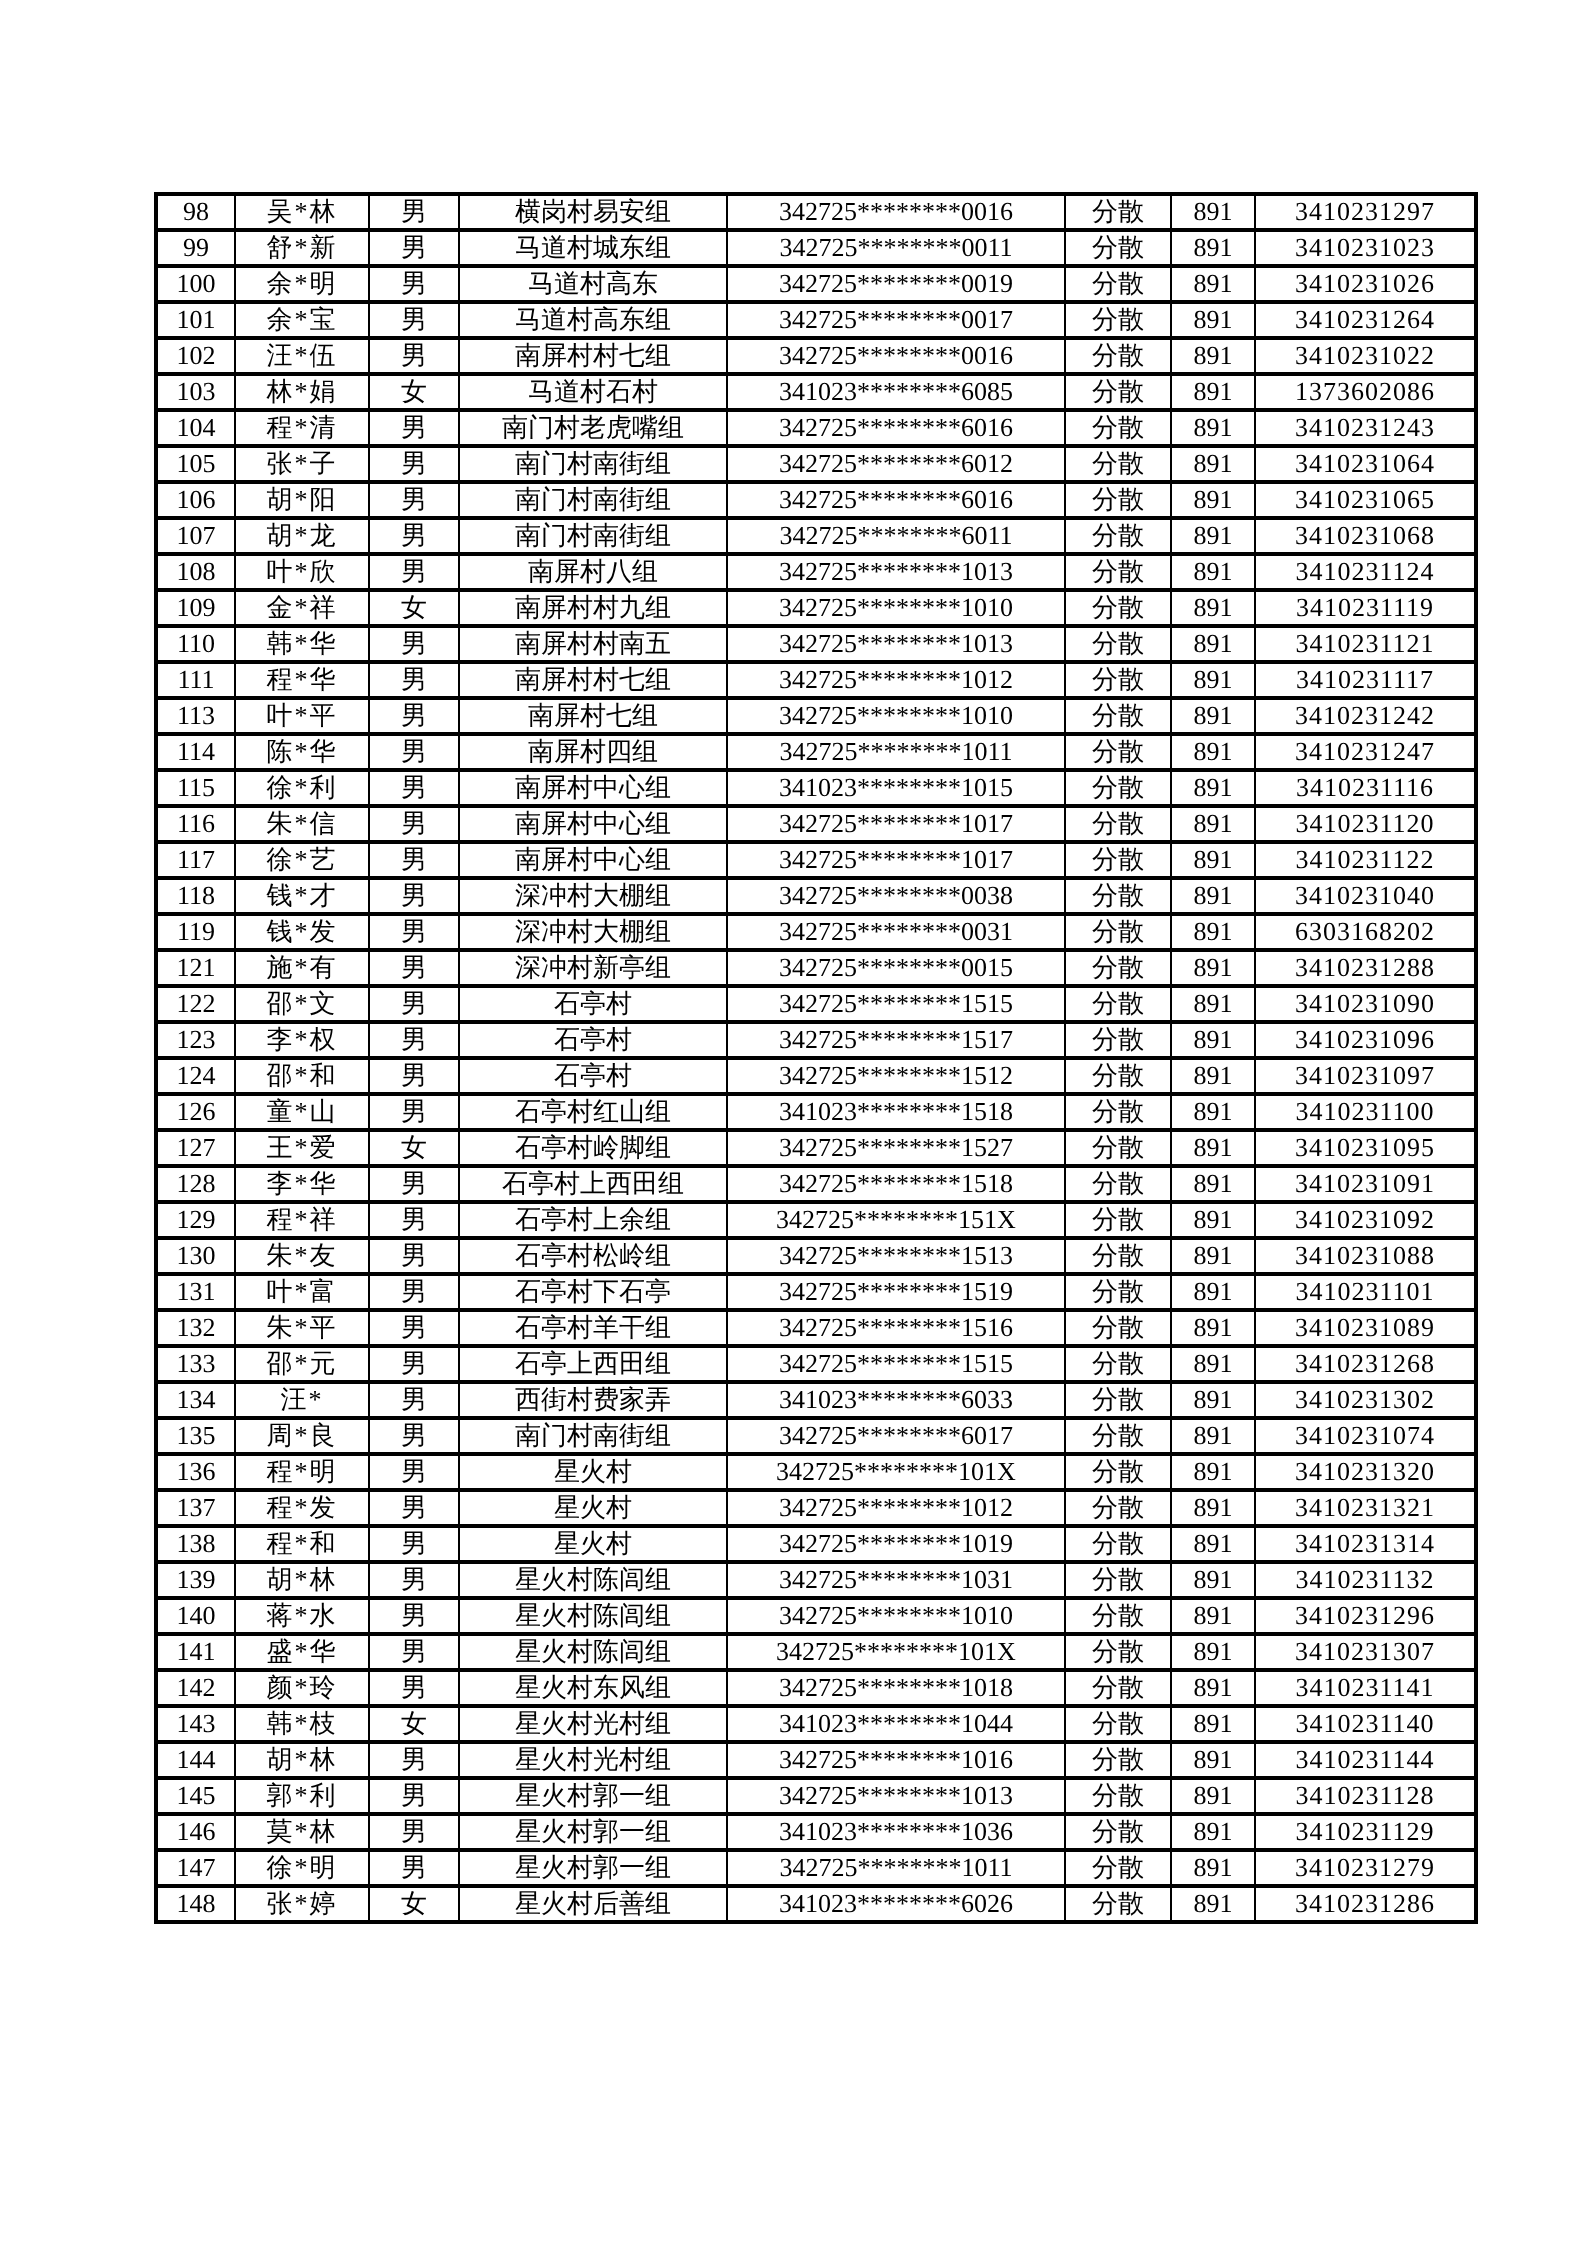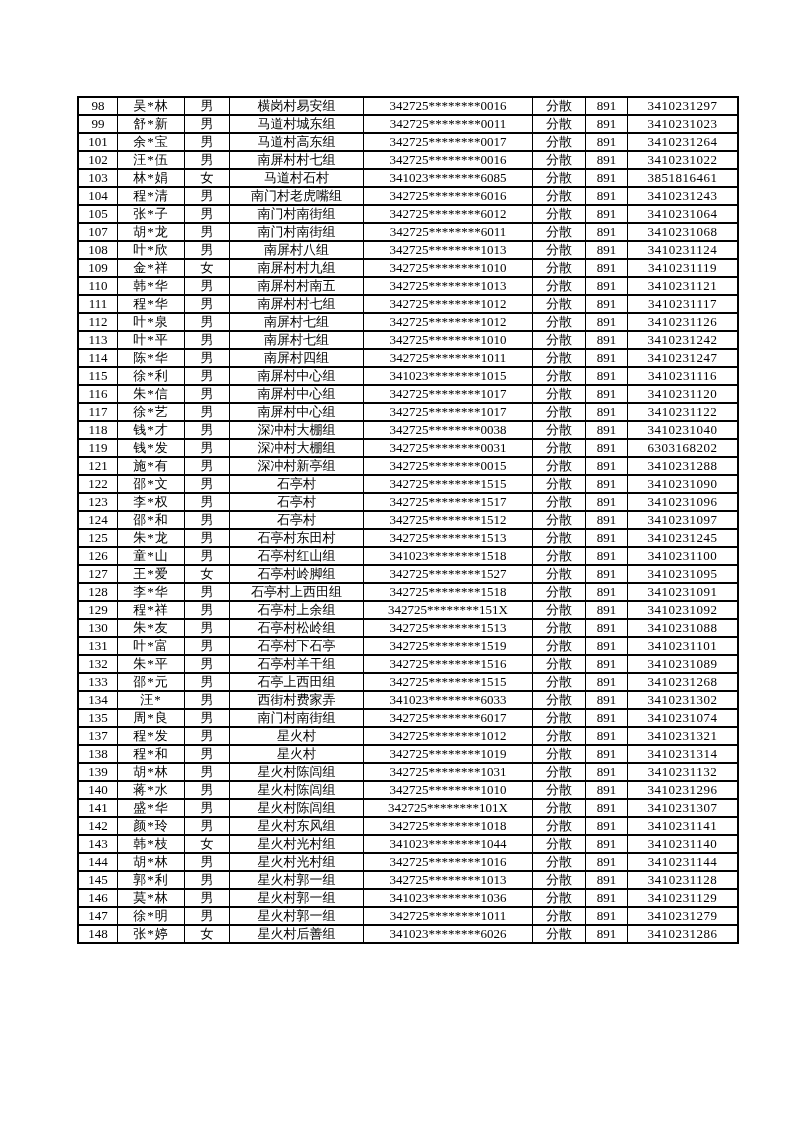--- a/index.html
+++ b/index.html
@@ -68,20 +68,30 @@
           <td class="col-no">99</td>
           <td class="col-name">舒*新</td>
           <td class="col-gender">男</td>
           <td class="col-village">马道村城东组</td>
           <td class="col-id_number">342725********0011</td>
           <td class="col-status">分散</td>
           <td class="col-amount">891</td>
           <td class="col-code">3410231023</td>
         </tr>
         <tr>
+          <td class="col-no">100</td>
+          <td class="col-name">余*明</td>
+          <td class="col-gender">男</td>
+          <td class="col-village">马道村高东</td>
+          <td class="col-id_number">342725********0019</td>
+          <td class="col-status">分散</td>
+          <td class="col-amount">891</td>
+          <td class="col-code">3410231026</td>
+        </tr>
+        <tr>
           <td class="col-no">101</td>
           <td class="col-name">余*宝</td>
           <td class="col-gender">男</td>
           <td class="col-village">马道村高东组</td>
           <td class="col-id_number">342725********0017</td>
           <td class="col-status">分散</td>
           <td class="col-amount">891</td>
           <td class="col-code">3410231264</td>
         </tr>
         <tr>
@@ -95,41 +105,51 @@
           <td class="col-code">3410231022</td>
         </tr>
         <tr>
           <td class="col-no">103</td>
           <td class="col-name">林*娟</td>
           <td class="col-gender">女</td>
           <td class="col-village">马道村石村</td>
           <td class="col-id_number">341023********6085</td>
           <td class="col-status">分散</td>
           <td class="col-amount">891</td>
-          <td class="col-code">3851816461</td>
+          <td class="col-code">1373602086</td>
         </tr>
         <tr>
           <td class="col-no">104</td>
           <td class="col-name">程*清</td>
           <td class="col-gender">男</td>
           <td class="col-village">南门村老虎嘴组</td>
           <td class="col-id_number">342725********6016</td>
           <td class="col-status">分散</td>
           <td class="col-amount">891</td>
           <td class="col-code">3410231243</td>
         </tr>
         <tr>
           <td class="col-no">105</td>
           <td class="col-name">张*子</td>
           <td class="col-gender">男</td>
           <td class="col-village">南门村南街组</td>
           <td class="col-id_number">342725********6012</td>
           <td class="col-status">分散</td>
           <td class="col-amount">891</td>
           <td class="col-code">3410231064</td>
+        </tr>
+        <tr>
+          <td class="col-no">106</td>
+          <td class="col-name">胡*阳</td>
+          <td class="col-gender">男</td>
+          <td class="col-village">南门村南街组</td>
+          <td class="col-id_number">342725********6016</td>
+          <td class="col-status">分散</td>
+          <td class="col-amount">891</td>
+          <td class="col-code">3410231065</td>
         </tr>
         <tr>
           <td class="col-no">107</td>
           <td class="col-name">胡*龙</td>
           <td class="col-gender">男</td>
           <td class="col-village">南门村南街组</td>
           <td class="col-id_number">342725********6011</td>
           <td class="col-status">分散</td>
           <td class="col-amount">891</td>
           <td class="col-code">3410231068</td>
@@ -168,30 +188,20 @@
           <td class="col-no">111</td>
           <td class="col-name">程*华</td>
           <td class="col-gender">男</td>
           <td class="col-village">南屏村村七组</td>
           <td class="col-id_number">342725********1012</td>
           <td class="col-status">分散</td>
           <td class="col-amount">891</td>
           <td class="col-code">3410231117</td>
         </tr>
         <tr>
-          <td class="col-no">112</td>
-          <td class="col-name">叶*泉</td>
-          <td class="col-gender">男</td>
-          <td class="col-village">南屏村七组</td>
-          <td class="col-id_number">342725********1012</td>
-          <td class="col-status">分散</td>
-          <td class="col-amount">891</td>
-          <td class="col-code">3410231126</td>
-        </tr>
-        <tr>
           <td class="col-no">113</td>
           <td class="col-name">叶*平</td>
           <td class="col-gender">男</td>
           <td class="col-village">南屏村七组</td>
           <td class="col-id_number">342725********1010</td>
           <td class="col-status">分散</td>
           <td class="col-amount">891</td>
           <td class="col-code">3410231242</td>
         </tr>
         <tr>
@@ -286,30 +296,20 @@
         </tr>
         <tr>
           <td class="col-no">124</td>
           <td class="col-name">邵*和</td>
           <td class="col-gender">男</td>
           <td class="col-village">石亭村</td>
           <td class="col-id_number">342725********1512</td>
           <td class="col-status">分散</td>
           <td class="col-amount">891</td>
           <td class="col-code">3410231097</td>
-        </tr>
-        <tr>
-          <td class="col-no">125</td>
-          <td class="col-name">朱*龙</td>
-          <td class="col-gender">男</td>
-          <td class="col-village">石亭村东田村</td>
-          <td class="col-id_number">342725********1513</td>
-          <td class="col-status">分散</td>
-          <td class="col-amount">891</td>
-          <td class="col-code">3410231245</td>
         </tr>
         <tr>
           <td class="col-no">126</td>
           <td class="col-name">童*山</td>
           <td class="col-gender">男</td>
           <td class="col-village">石亭村红山组</td>
           <td class="col-id_number">341023********1518</td>
           <td class="col-status">分散</td>
           <td class="col-amount">891</td>
           <td class="col-code">3410231100</td>
@@ -398,20 +398,30 @@
           <td class="col-no">135</td>
           <td class="col-name">周*良</td>
           <td class="col-gender">男</td>
           <td class="col-village">南门村南街组</td>
           <td class="col-id_number">342725********6017</td>
           <td class="col-status">分散</td>
           <td class="col-amount">891</td>
           <td class="col-code">3410231074</td>
         </tr>
         <tr>
+          <td class="col-no">136</td>
+          <td class="col-name">程*明</td>
+          <td class="col-gender">男</td>
+          <td class="col-village">星火村</td>
+          <td class="col-id_number">342725********101X</td>
+          <td class="col-status">分散</td>
+          <td class="col-amount">891</td>
+          <td class="col-code">3410231320</td>
+        </tr>
+        <tr>
           <td class="col-no">137</td>
           <td class="col-name">程*发</td>
           <td class="col-gender">男</td>
           <td class="col-village">星火村</td>
           <td class="col-id_number">342725********1012</td>
           <td class="col-status">分散</td>
           <td class="col-amount">891</td>
           <td class="col-code">3410231321</td>
         </tr>
         <tr>

